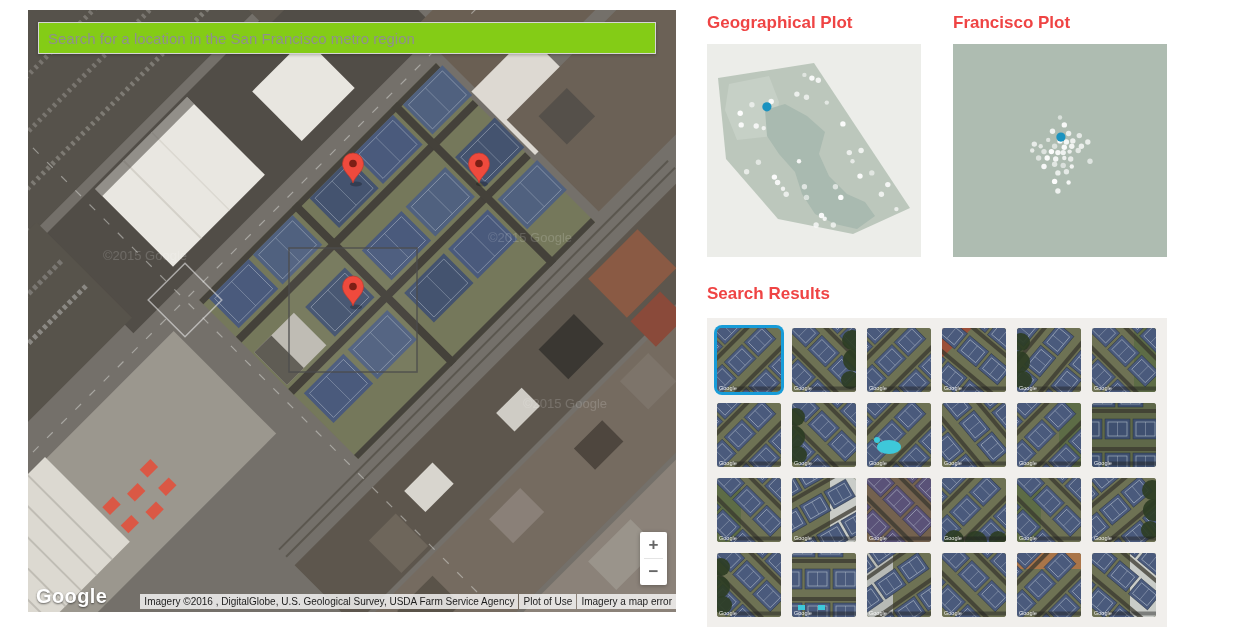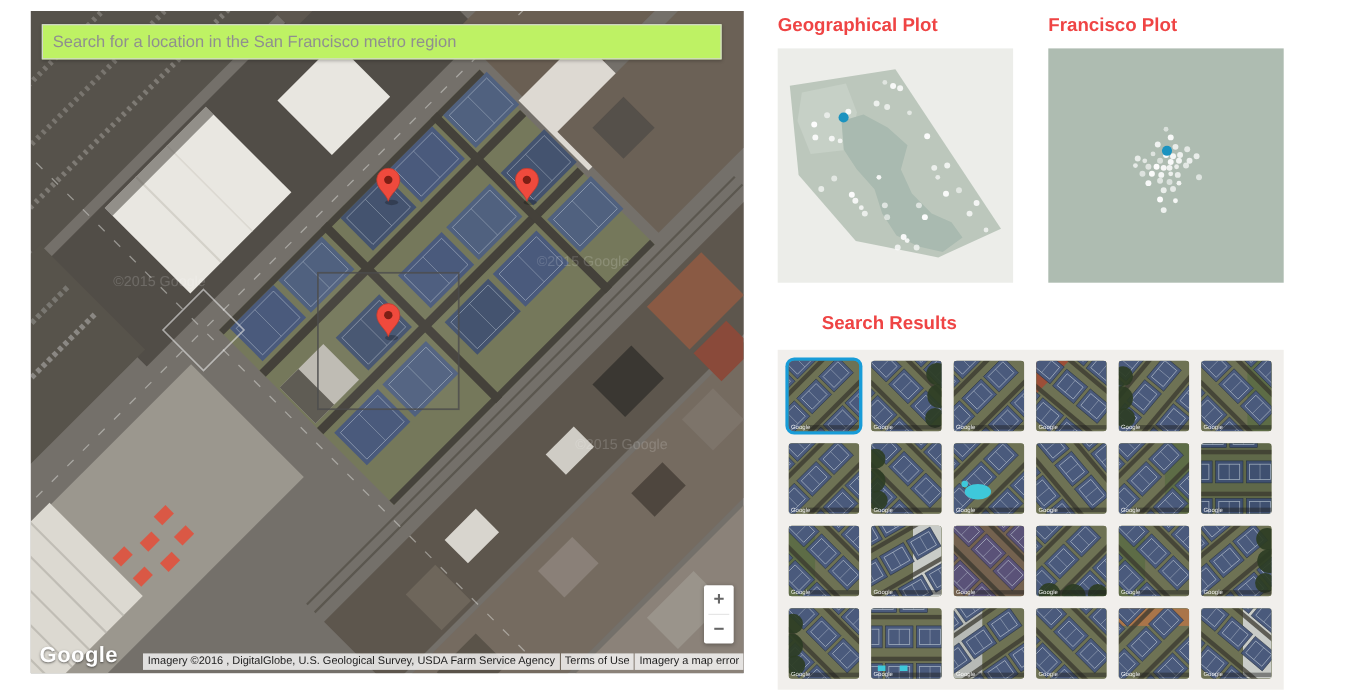--- a/index.html
+++ b/index.html
@@ -5,38 +5,38 @@
   html,body{margin:0;padding:0}
   body{
     width:1244px;height:636px;position:relative;background:#ffffff;
     font-family:"Liberation Sans",sans-serif;overflow:hidden;
   }
   
   .map-wrap{position:absolute;left:28px;top:10px;width:648px;height:602px;
     background:#74706a;overflow:hidden;}
   #map-svg{position:absolute;left:0;top:0;width:648px;height:602px;display:block}
   .search{position:absolute;left:10px;top:12px;width:618px;height:17px;box-sizing:border-box;
-    border:1px solid #d6d6d6;background:#bef264;box-shadow:0 1px 3px rgba(0,0,0,.25);
+    border:1px solid #d6d6d6;background:#84cc16;box-shadow:0 1px 3px rgba(0,0,0,.25);
     font-family:"Liberation Sans",sans-serif;font-size:15px;color:#444;padding:15px 9px;outline:none;}
   .search::placeholder{color:#8f8f8f}
   .zoomctl{position:absolute;right:9px;bottom:27px;width:27px;background:#fff;border-radius:2px;
     box-shadow:0 1px 4px rgba(0,0,0,.3);display:flex;flex-direction:column;align-items:center}
   .zbtn{width:27px;height:26px;line-height:26px;text-align:center;font-size:17px;font-weight:700;
     color:#666;cursor:pointer;user-select:none}
   .zdiv{width:19px;height:1px;background:#e4e4e4}
   .glogo{position:absolute;left:8px;bottom:4px;color:#fff;font-size:20px;font-weight:700;
     letter-spacing:.4px;text-shadow:0 1px 2px rgba(0,0,0,.55)}
   .attrib{position:absolute;right:0;bottom:3px;display:flex;font-size:10px;color:#1d1d1d;align-items:stretch}
   .attrib span{background:rgba(255,255,255,.78);padding:2px 4px;margin-left:1px;white-space:nowrap}
   .attrib .link{cursor:pointer}
   
   .ptitle{position:absolute;color:#ef4444;font-size:17px;font-weight:700}
   #title-geo{left:707px;top:13px}
   #title-sim{left:953px;top:13px}
-  #title-res{left:747px;top:284px}
+  #title-res{left:707px;top:284px}
   .plot{position:absolute;top:44px;width:214px;height:213px;overflow:hidden}
   #plot-geo{left:707px;background:#ecede9}
   #plot-sim{left:953px;background:#aebcb1}
   .plot svg{display:block}
   .results{position:absolute;left:707px;top:318px;width:460px;height:309px;background:#f1efec;
     box-sizing:border-box;padding:10px}
   .grid{display:grid;grid-template-columns:repeat(6,64px);grid-auto-rows:64px;gap:11px}
   .thumb{width:64px;height:64px;border-radius:3px;overflow:hidden;position:relative;cursor:pointer;background:#6e7254}
   .thumb.sel{box-shadow:0 0 0 3px #189cd8;border-radius:5px}
   .thumb svg{display:block}
@@ -174,21 +174,21 @@
     </svg>
   <input class="search" type="text" placeholder="Search for a location in the San Francisco metro region" style="">
   <div class="zoomctl">
     <div class="zbtn">+</div>
     <div class="zdiv"></div>
     <div class="zbtn">−</div>
   </div>
   <div class="glogo">Google</div>
   <div class="attrib">
     <span>Imagery ©2016 , DigitalGlobe, U.S. Geological Survey, USDA Farm Service Agency</span>
-    <span class="link">Terms of Use</span>
+    <span class="link">Plot of Use</span>
     <span class="link">Imagery a map error</span>
   </div>
 </div>
 
 <div class="ptitle" id="title-geo">Geographical Plot</div>
 <div class="ptitle" id="title-sim">Francisco Plot</div>
 <div class="ptitle" id="title-res">Search Results</div>
 
 <div class="plot" id="plot-geo">
   <svg id="geo-svg" width="214" height="213" viewBox="0 0 214 213">

